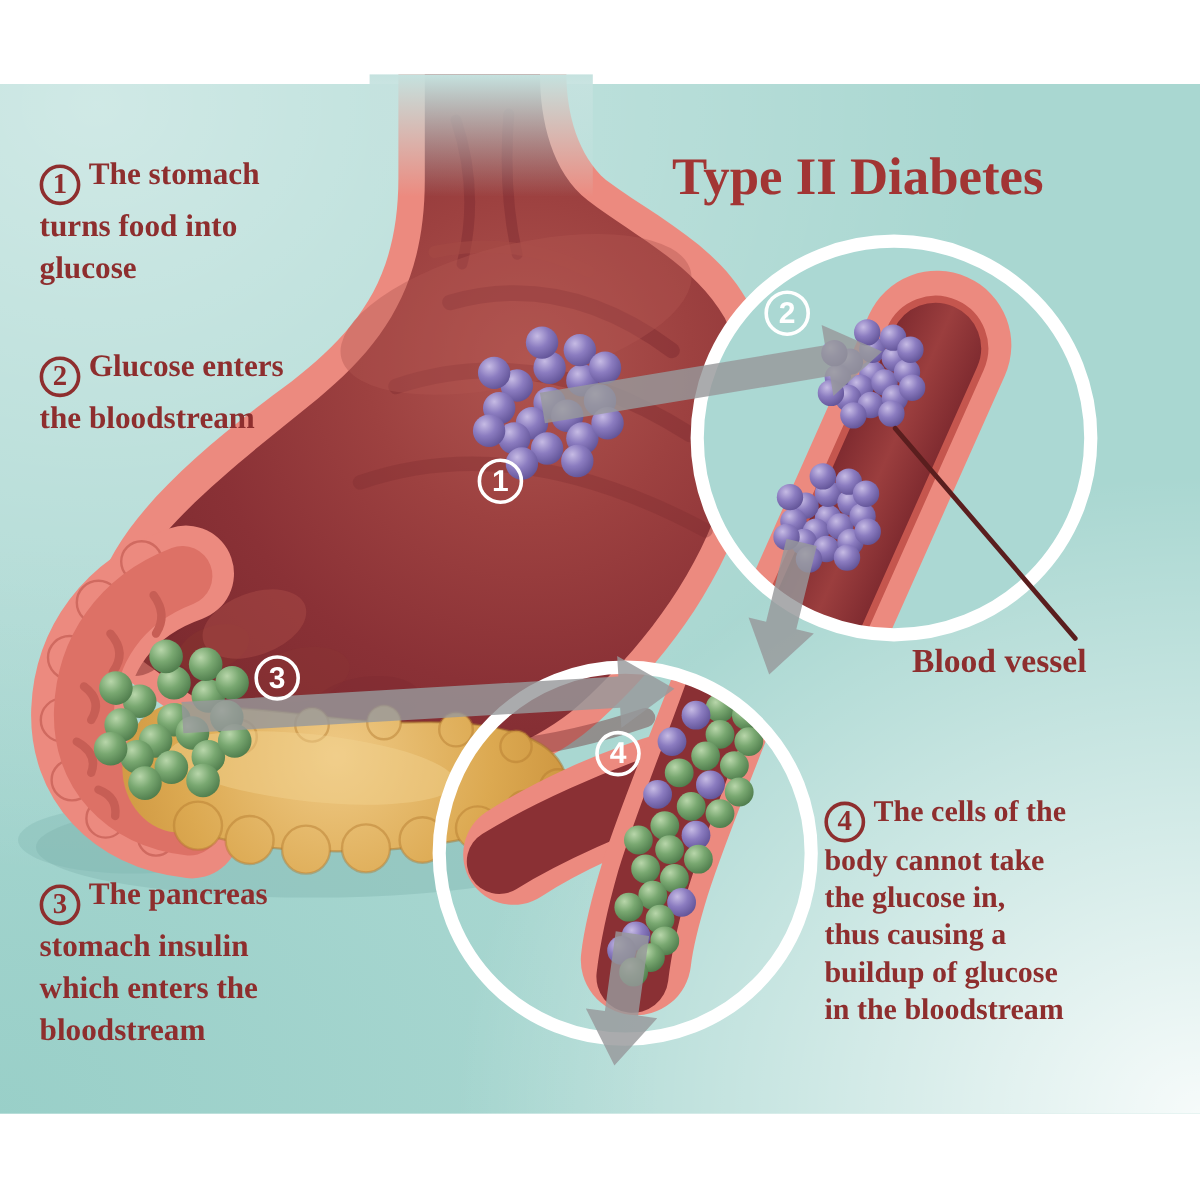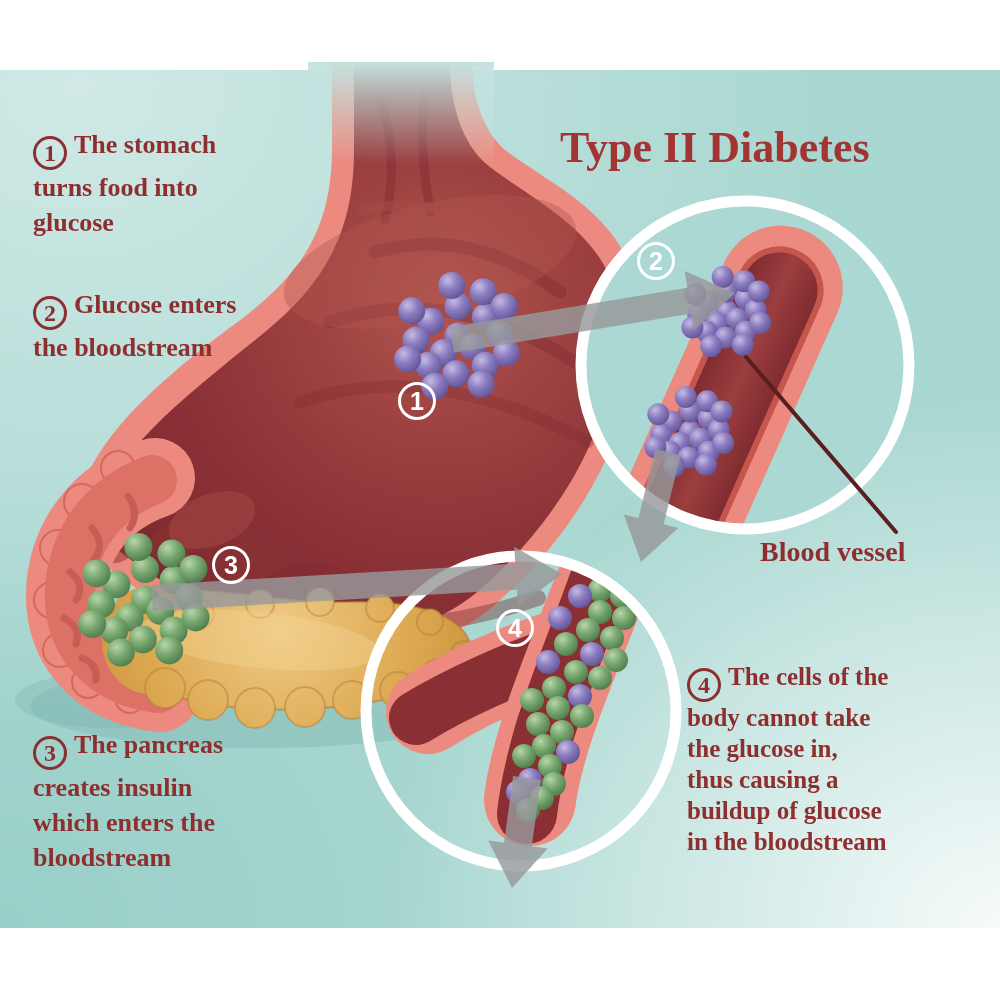--- a/index.html
+++ b/index.html
@@ -348,21 +348,21 @@
   <span class="cnum">1</span><span class="txt">The stomach
 turns food into
 glucose</span>
 </div>
 <div id="step2" class="overlay step">
   <span class="cnum">2</span><span class="txt">Glucose enters
 the bloodstream</span>
 </div>
 <div id="step3" class="overlay step">
   <span class="cnum">3</span><span class="txt">The pancreas
-creates insulin
+stomach insulin
 which enters the
 bloodstream</span>
 </div>
 <div id="step4" class="overlay step">
   <span class="cnum">4</span><span class="txt">The cells of the
 body cannot take
 the glucose in,
 thus causing a
 buildup of glucose
 in the bloodstream</span>

